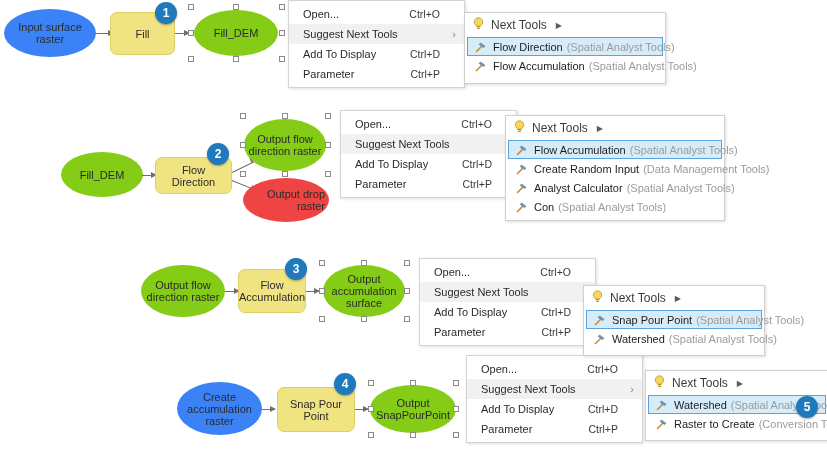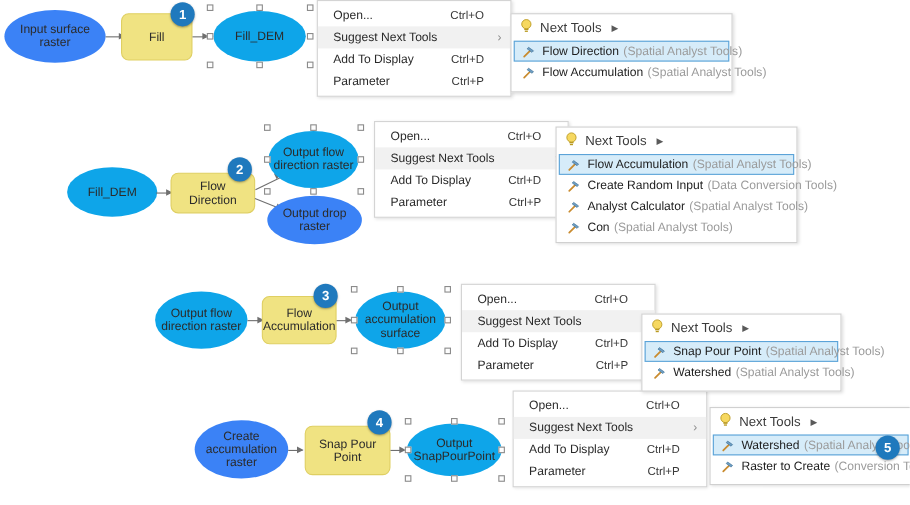--- a/index.html
+++ b/index.html
@@ -11,22 +11,22 @@
     position:relative;
   }
   .canvas{position:absolute;inset:0;}
 
   
   .node{position:absolute;display:flex;align-items:center;justify-content:center;
         text-align:center;color:#2b2b2b;font-size:11px;line-height:12px;
         box-sizing:border-box;}
   .ellipse{border-radius:50%;}
   .ell-blue{background:#3b82f6;}
-  .ell-green{background:#0ea5e9;}
-  .ell-gray{background:#3b82f6;}
+  .ell-green{background:#84cc16;}
+  .ell-gray{background:#ef4444;text-align:right;}
   .rect-yellow{background:#f0e382;border:1px solid #dfcf62;border-radius:7px;}
   .node span{display:block;padding:0 4px;}
 
   
   .handle{position:absolute;width:6px;height:6px;background:#fdfdfd;
           border:1px solid #8b8b8b;box-sizing:border-box;}
 
   
   .badge{position:absolute;width:22px;height:22px;border-radius:50%;
          background:#1f79bd;color:#fff;font-size:12px;font-weight:bold;
@@ -236,21 +236,21 @@
         <span class="tgrp">(Spatial Analyst Tools)</span>
       </div>
       <div class="sm-item">
         <span class="tool-ico">
           <svg width="12" height="12" viewBox="0 0 12 12">
               <path d="M1.5 10.5 L7 5" stroke="#c98b2e" stroke-width="1.6" stroke-linecap="round"></path>
               <path d="M5.5 2 L10 5.2 L8.6 6.6 L4.2 3.4 Z" fill="#6f9fc4" stroke="#3c6f96" stroke-width="0.6"></path>
             </svg>
         </span>
         <span class="tname">Create Random Input</span>
-        <span class="tgrp">(Data Conversion Tools)</span>
+        <span class="tgrp">(Data Management Tools)</span>
       </div>
       <div class="sm-item">
         <span class="tool-ico">
           <svg width="12" height="12" viewBox="0 0 12 12">
               <path d="M1.5 10.5 L7 5" stroke="#c98b2e" stroke-width="1.6" stroke-linecap="round"></path>
               <path d="M5.5 2 L10 5.2 L8.6 6.6 L4.2 3.4 Z" fill="#6f9fc4" stroke="#3c6f96" stroke-width="0.6"></path>
             </svg>
         </span>
         <span class="tname">Analyst Calculator</span>
         <span class="tgrp">(Spatial Analyst Tools)</span>

